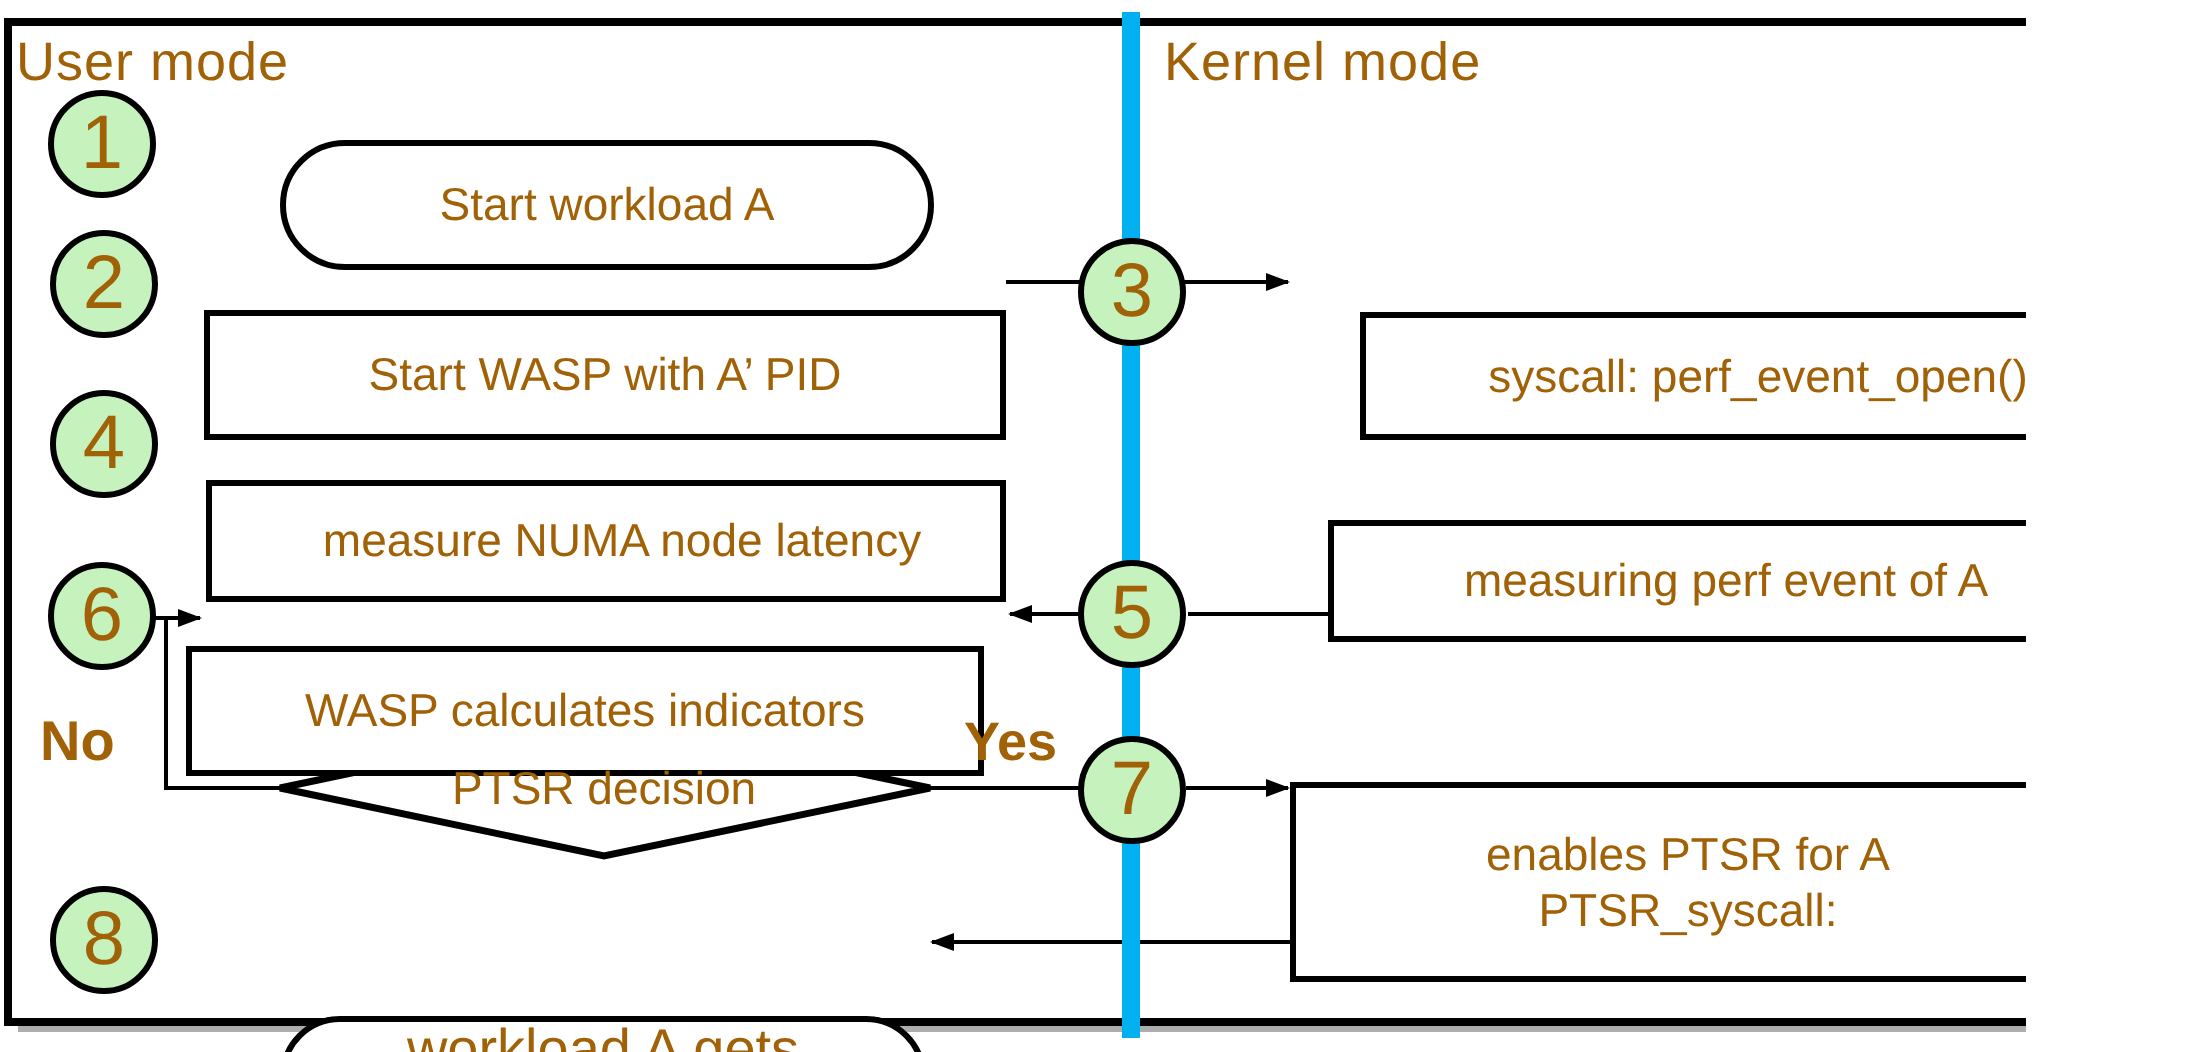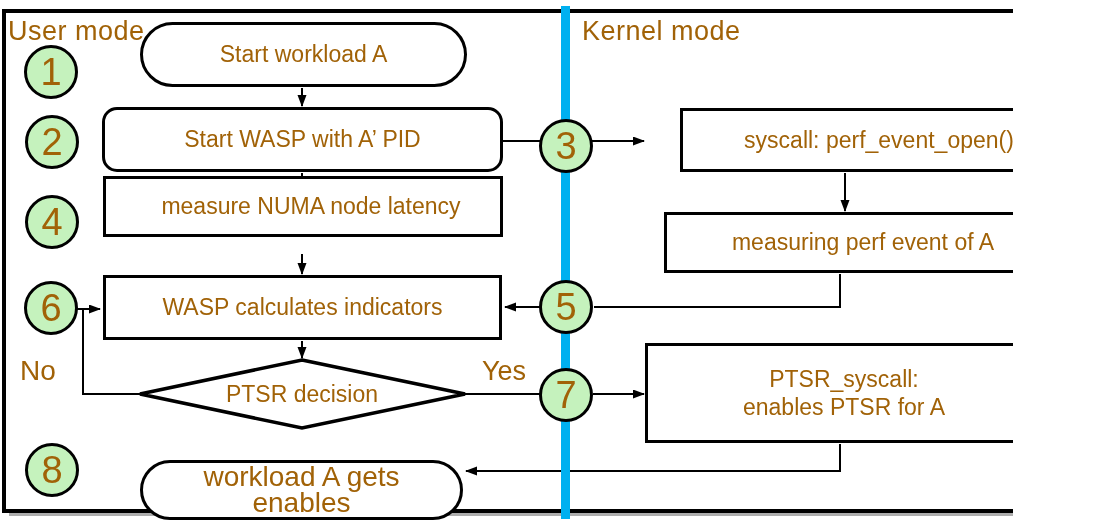--- a/index.html
+++ b/index.html
@@ -10,40 +10,40 @@
   .frame{
     position:absolute;left:2px;top:9px;width:1094px;height:504px;
     border:4px solid #000;box-sizing:border-box;z-index:1;
     box-shadow:4px 6px 0 -3px #adadad;
     background:transparent;
   }
   #connector-svg{position:absolute;left:0;top:0;width:1100px;height:526px;z-index:2;}
   .node{
     position:absolute;background:#fff;border:3px solid #000;box-sizing:border-box;
     display:flex;align-items:center;justify-content:center;text-align:center;
-    font-size:23px;line-height:27px;z-index:3;
+    font-size:23px;line-height:27px;z-index:3;margin-top:48px;
   }
   .stadium{border-radius:34px;}
   .two-line{flex-direction:column;}
   #n-start{left:140px;top:22px;width:327px;height:65px;}
-  #n-wasp{left:102px;top:107px;width:401px;height:65px;border-radius:15px;}
-  #n-numa{left:103px;top:176px;width:400px;height:61px;padding-left:16px;}
-  #n-calc{left:103px;top:275px;width:399px;height:65px;}
+  #n-wasp{left:102px;top:107px;width:401px;height:65px;}
+  #n-numa{left:103px;top:192px;width:400px;height:61px;padding-left:16px;}
+  #n-calc{left:93px;top:275px;width:399px;height:65px;}
   #n-speedup{left:140px;top:460px;width:323px;height:60px;border-radius:30px;line-height:26px;font-size:28px;}
   #n-syscall{left:680px;top:108px;width:398px;height:64px;}
   #n-measuring{left:664px;top:212px;width:398px;height:61px;}
   #n-ptsr{left:645px;top:343px;width:398px;height:100px;line-height:28px;}
   #decision-label{
     position:absolute;left:182px;top:381px;width:240px;text-align:center;
     font-size:23px;z-index:4;
   }
   .mode-label{position:absolute;font-size:27px;font-weight:500;z-index:4;letter-spacing:0.5px;}
   #user-mode{left:8px;top:16px;}
   #kernel-mode{left:582px;top:16px;}
-  .branch-label{position:absolute;font-weight:normal;z-index:4;}
+  .branch-label{position:absolute;font-weight:bold;z-index:4;}
   #no-label{left:20px;top:355px;font-size:28px;}
   #yes-label{left:482px;top:356px;font-size:27px;}
   #divider{
     position:absolute;left:561px;top:6px;width:9px;height:513px;
     background:var(--divider-blue,#00b0f0);z-index:5;
   }
   .step{
     position:absolute;width:54px;height:54px;border-radius:50%;
     background:var(--step-green,#c5f2bd);border:3px solid #000;box-sizing:border-box;
     display:flex;align-items:center;justify-content:center;
@@ -109,22 +109,22 @@
     <span>workload A gets</span>
     <span>enables</span>
   </div>
   <div class="node" id="n-syscall">
     <span>syscall: perf_event_open()</span>
   </div>
   <div class="node" id="n-measuring">
     <span>measuring perf event of A</span>
   </div>
   <div class="node two-line" id="n-ptsr">
+    <span>enables PTSR for A</span>
     <span>PTSR_syscall:</span>
-    <span>enables PTSR for A</span>
   </div>
 
   <div id="decision-label">PTSR decision</div>
 
   <div class="branch-label" id="no-label">No</div>
   <div class="branch-label" id="yes-label">Yes</div>
 
   <div id="divider"></div>
 
   <div class="step" id="c1">

